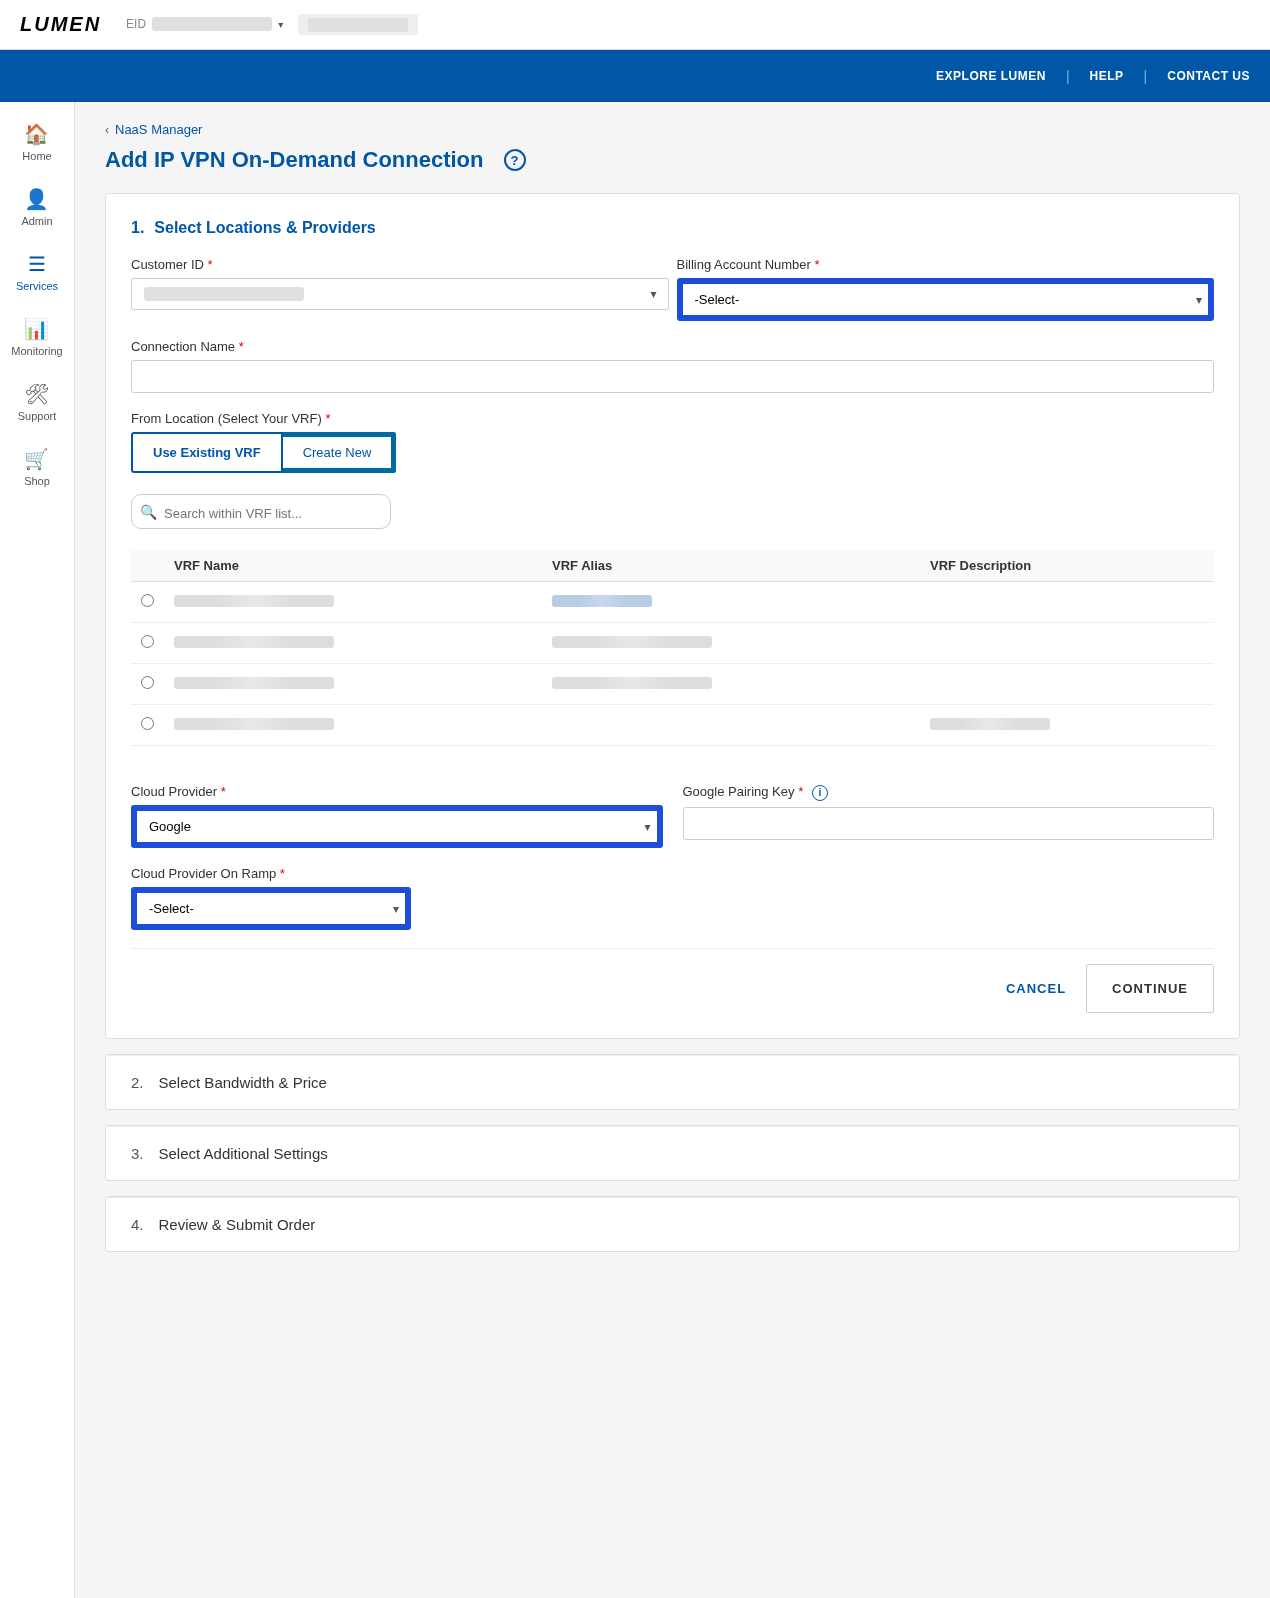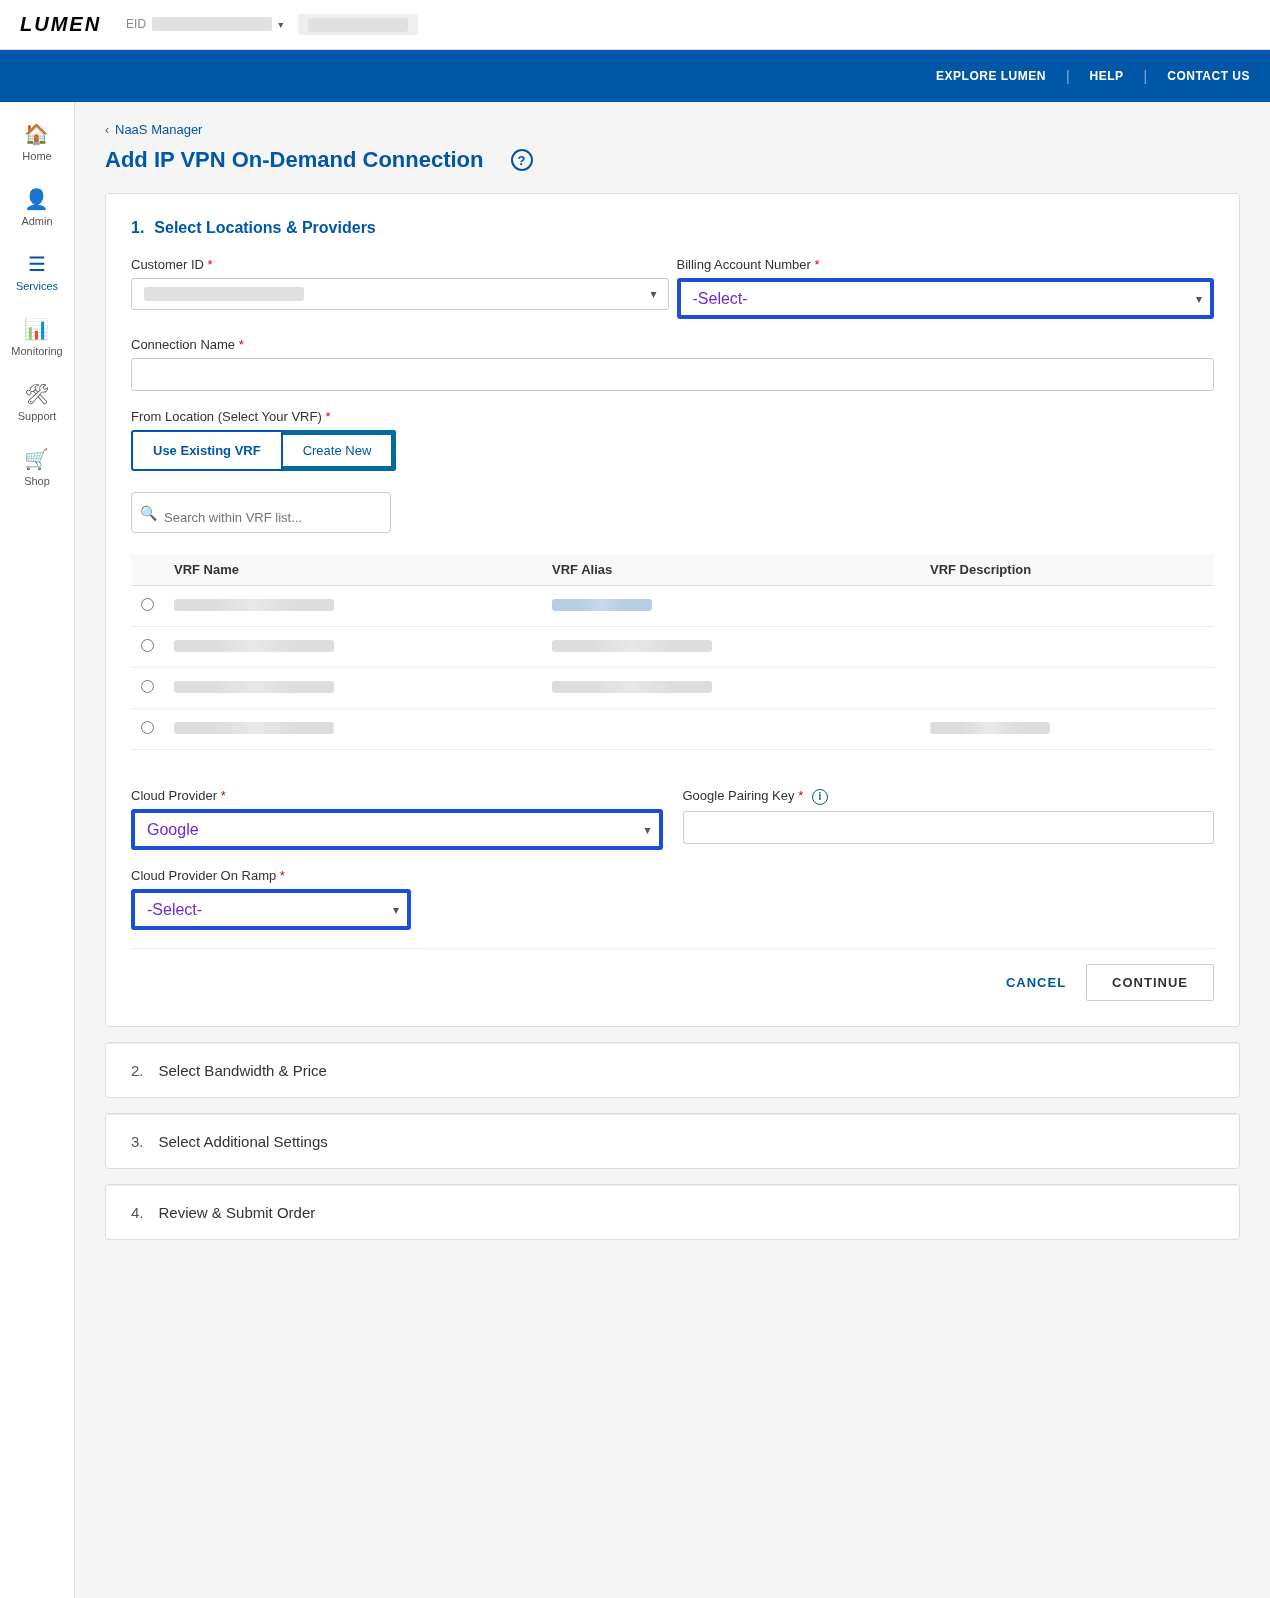--- a/index.html
+++ b/index.html
@@ -44,21 +44,21 @@
 
     
     .main { flex: 1; padding: 20px 30px; }
 
     
     .breadcrumb { display: flex; align-items: center; gap: 6px; margin-bottom: 10px; }
     .breadcrumb a { color: #0057a8; font-size: 13px; text-decoration: none; }
     .breadcrumb-arrow { color: #555; font-size: 12px; }
 
     
-    .page-title { display: flex; align-items: center; gap: 27px; margin-bottom: 20px; }
+    .page-title { display: flex; align-items: center; gap: 20px; margin-bottom: 20px; }
     .page-title h1 { font-size: 22px; font-weight: bold; color: #0057a8; }
     .help-icon { width: 22px; height: 22px; border-radius: 50%; border: 2px solid #0057a8;
       display: flex; align-items: center; justify-content: center; color: #0057a8;
       font-size: 13px; font-weight: bold; cursor: pointer; }
 
     
     .step-card {
       background: #fff; border: 1px solid #ddd; border-radius: 4px;
       margin-bottom: 15px; overflow: hidden;
     }
@@ -83,22 +83,22 @@
     .form-group.full { flex: 2; }
     .form-label { font-size: 13px; color: #333; font-weight: 500; }
     .required { color: #d00; }
     .form-control {
       border: 1px solid #ccc; border-radius: 3px; padding: 8px 12px;
       font-size: 13px; color: #333; background: #fff; width: 100%;
     }
     .select-wrapper { position: relative; }
     .select-wrapper select {
       appearance: none; -webkit-appearance: none;
-      border: 4px solid #1d4ed8; border-radius: 3px; padding: 8px 35px 8px 12px;
-      font-size: 16px; color: #6d28d9; background: #fff; width: 100%; cursor: pointer;
+      border: 6px solid #1d4ed8; border-radius: 3px; padding: 8px 35px 8px 12px;
+      font-size: 13px; color: #000000; background: #fff; width: 100%; cursor: pointer;
     }
     .select-arrow {
       position: absolute; right: 12px; top: 50%; transform: translateY(-50%);
       pointer-events: none; color: #555; font-size: 12px;
     }
 
     
     .vrf-toggle { display: flex; margin-bottom: 15px; }
     .vrf-btn {
       padding: 8px 20px; border: 5px solid #0369a1; background: #fff;
@@ -148,21 +148,21 @@
     
     .btn-row { display: flex; justify-content: flex-end; padding-top: 15px; border-top: 1px solid #eee; margin-top: 10px; }
     .btn-cancel {
       background: transparent; border: none; color: #0057a8;
       font-size: 13px; font-weight: bold; letter-spacing: 1px;
       cursor: pointer; padding: 10px 20px;
     }
     .btn-continue {
       background: #fff; border: 1px solid #ccc; color: #333;
       font-size: 13px; font-weight: bold; letter-spacing: 1px;
-      cursor: pointer; padding: 10px 25px; border-radius: 2px;
+      cursor: pointer; padding: 16px 25px; border-radius: 2px;
     }
 
     
     .info-icon {
       display: inline-flex; align-items: center; justify-content: center;
       width: 16px; height: 16px; border-radius: 50%;
       border: 1.5px solid #0057a8; color: #0057a8;
       font-size: 10px; font-weight: bold; margin-left: 5px; cursor: pointer;
     }
 
@@ -298,21 +298,21 @@
             <span class="required">*</span>
           </label>
 
           <div class="vrf-toggle">
             <button class="vrf-btn active">Use Existing VRF</button>
             <button class="vrf-btn">Create New</button>
           </div>
 
           <div class="search-box">
             <span class="search-icon-wrap">🔍</span>
-            <input type="text" placeholder="Search within VRF list..." style="width: 100%; border: 1px solid rgb(204, 204, 204); border-radius: 4px; padding: 17px 12px 7px 32px; font-size: 13px; color: rgb(136, 136, 136);">
+            <input type="text" placeholder="Search within VRF list..." style="width: 100%; border: 1px solid rgb(204, 204, 204); border-radius: 10px; padding: 11px 12px 7px 32px; font-size: 13px; color: rgb(136, 136, 136);">
           </div>
 
           <table class="vrf-table">
             <thead>
               <tr>
                 <th class="radio-col"></th>
                 <th>VRF Name</th>
                 <th>VRF Alias</th>
                 <th>VRF Description</th>
               </tr>

